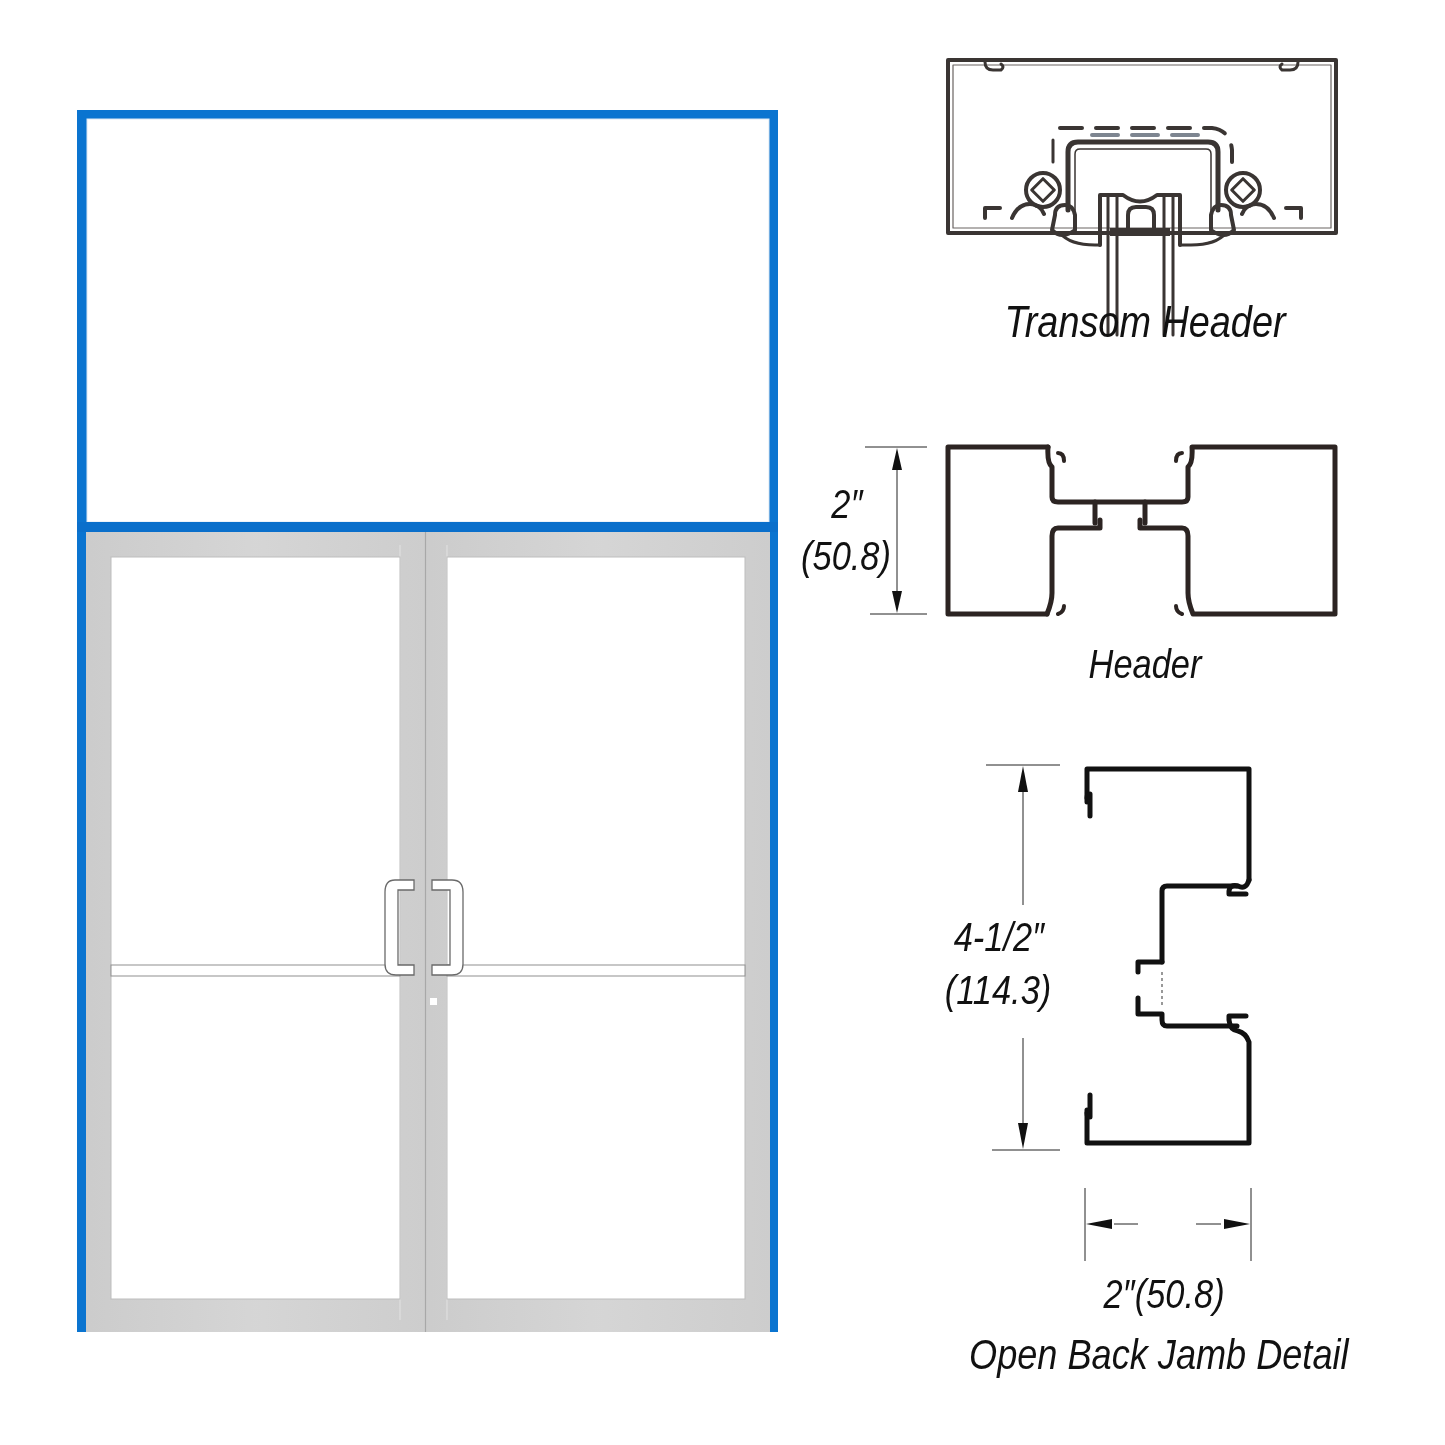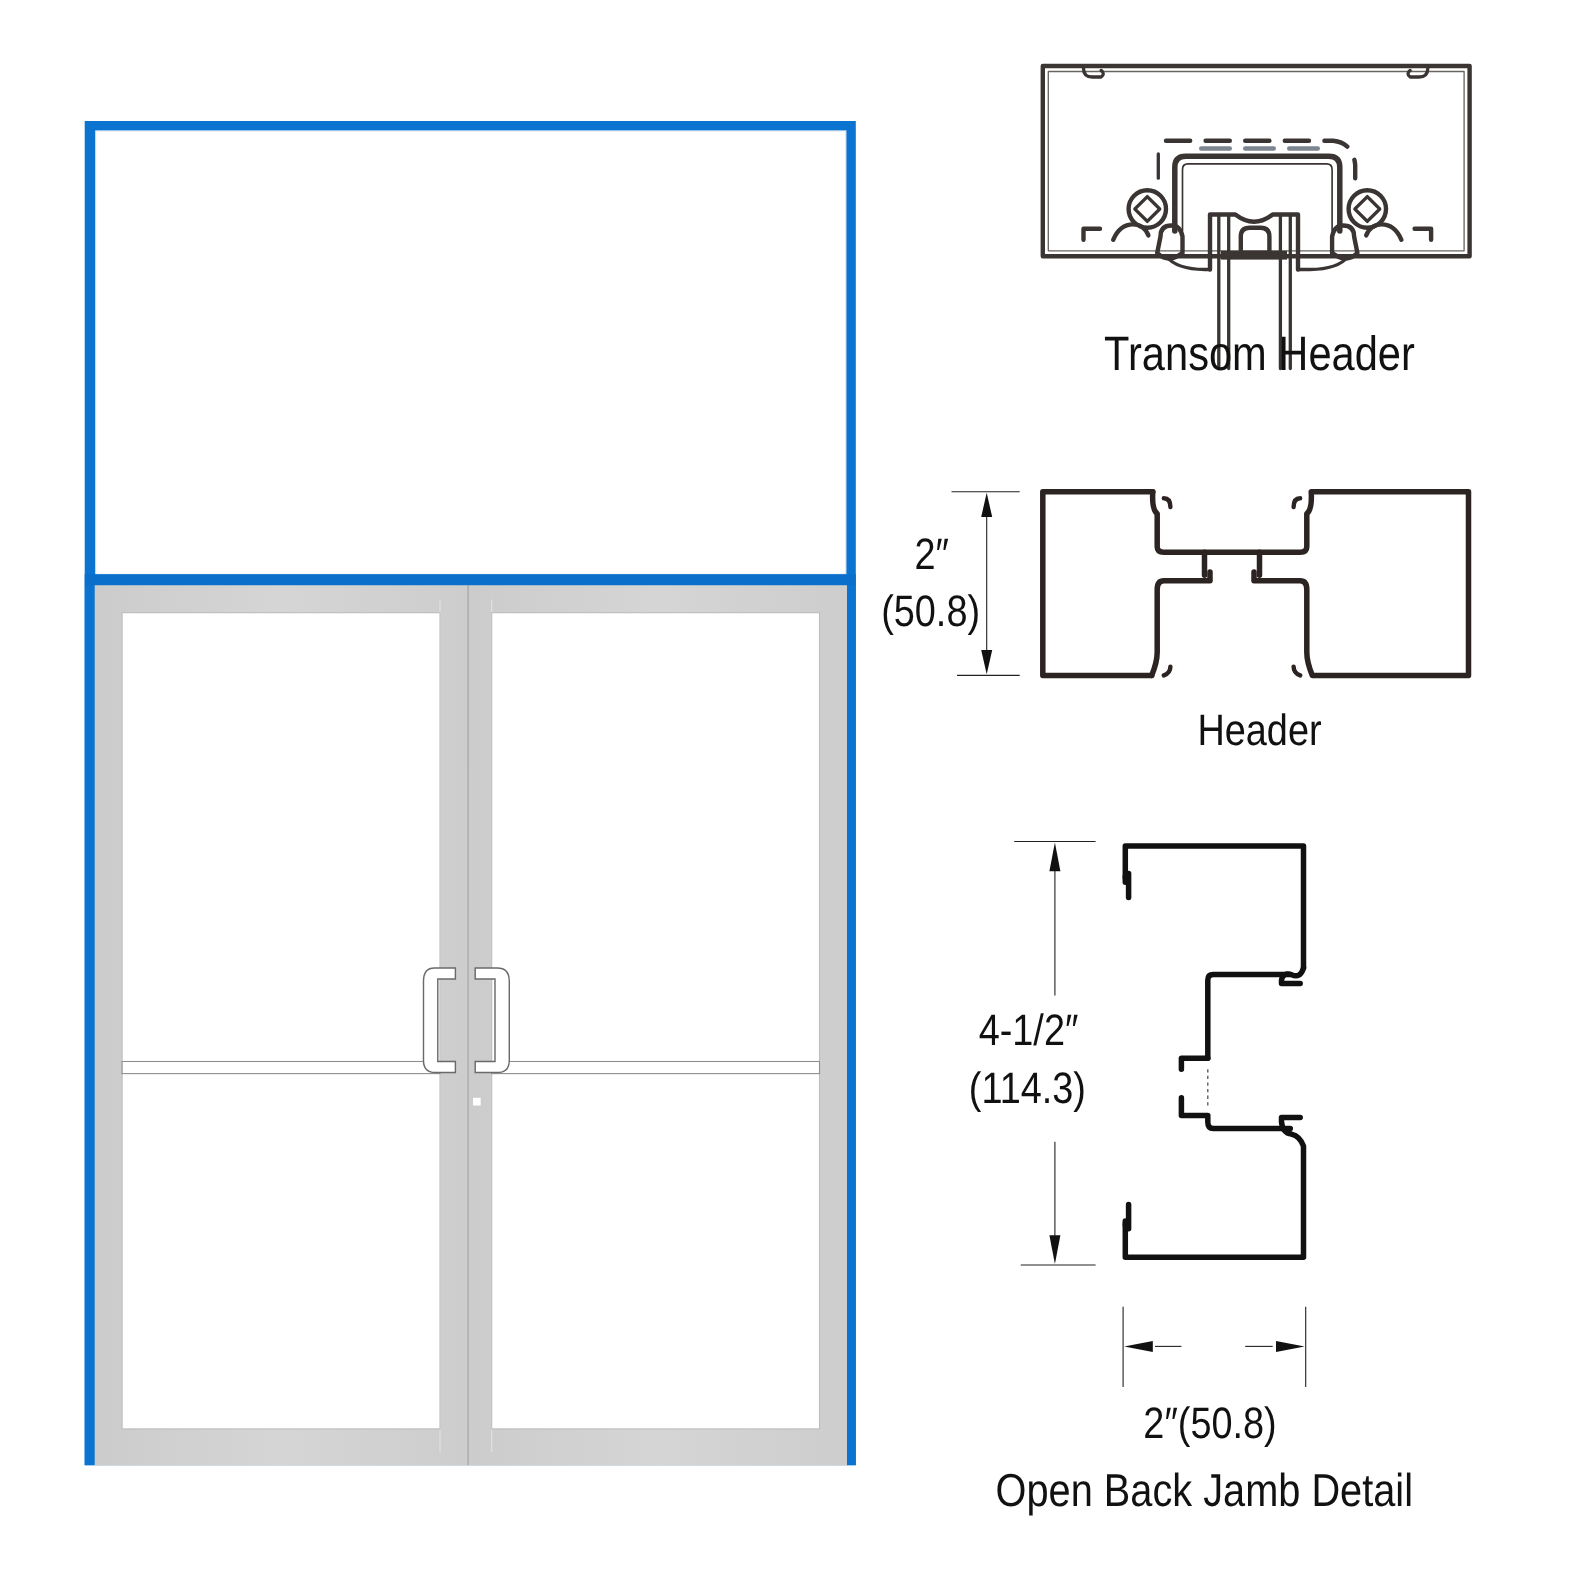--- a/index.html
+++ b/index.html
@@ -1,18 +1,18 @@
 <!DOCTYPE html>
 <html><head>
 <meta charset="utf-8">
 <style>
   html, body { margin: 0; padding: 0; background: #ffffff; }
   body { width: 1445px; height: 1445px; position: relative; overflow: hidden;
          font-family: "Liberation Sans", "DejaVu Sans", sans-serif; color: #111; }
-  .abs { position: absolute; }
+  .abs { position: absolute; font-style: italic; }
   svg { position: absolute; left: 0; top: 0; }
   .label { position: absolute; font-family: "Liberation Sans", "DejaVu Sans", sans-serif;
            color: #111; white-space: nowrap; transform: scaleX(0.86); transform-origin: center top; text-align: center; }
 </style>
 </head>
 <body>
 
 <div class="abs" style="left:0;top:0;width:800px;height:1445px;">
   <svg width="800" height="1445" viewBox="0 0 800 1445">
     <defs>
@@ -125,21 +125,21 @@
       <path d="M305 72 L305 93 M355 72 L355 93"></path>
 
       <path d="M268 23 q6 0 6 8 M274 176 q0 6 -6 8 M392 23 q-6 0 -6 8 M386 176 q0 6 6 8" stroke-width="4"></path>
     </g>
   </svg>
   <div class="label" style="left:22px;top:52px;width:70px;font-size:40px;line-height:44px;">2″</div>
   <div class="label" style="left:0px;top:104px;width:112px;font-size:40px;line-height:44px;">(50.8)</div>
   <div class="label" style="left:270px;top:210px;width:170px;font-size:40px;line-height:48px;">Header</div>
 </div>
 
-<div class="abs" style="left:860px;top:750px;width:450px;height:640px;">
+<div class="abs" style="left:924px;top:750px;width:450px;height:640px;">
   <svg width="450" height="640" viewBox="0 0 450 640">
 
     <g stroke="#222" stroke-width="1">
       <line x1="62" y1="15" x2="136" y2="15"></line>
       <line x1="68" y1="400" x2="136" y2="400"></line>
       <line x1="99" y1="30" x2="99" y2="155"></line>
       <line x1="99" y1="288" x2="99" y2="385"></line>
     </g>
     <path d="M99 16 L94 42 L104 42 Z" fill="#111"></path>
     <path d="M99 399 L94 373 L104 373 Z" fill="#111"></path>

